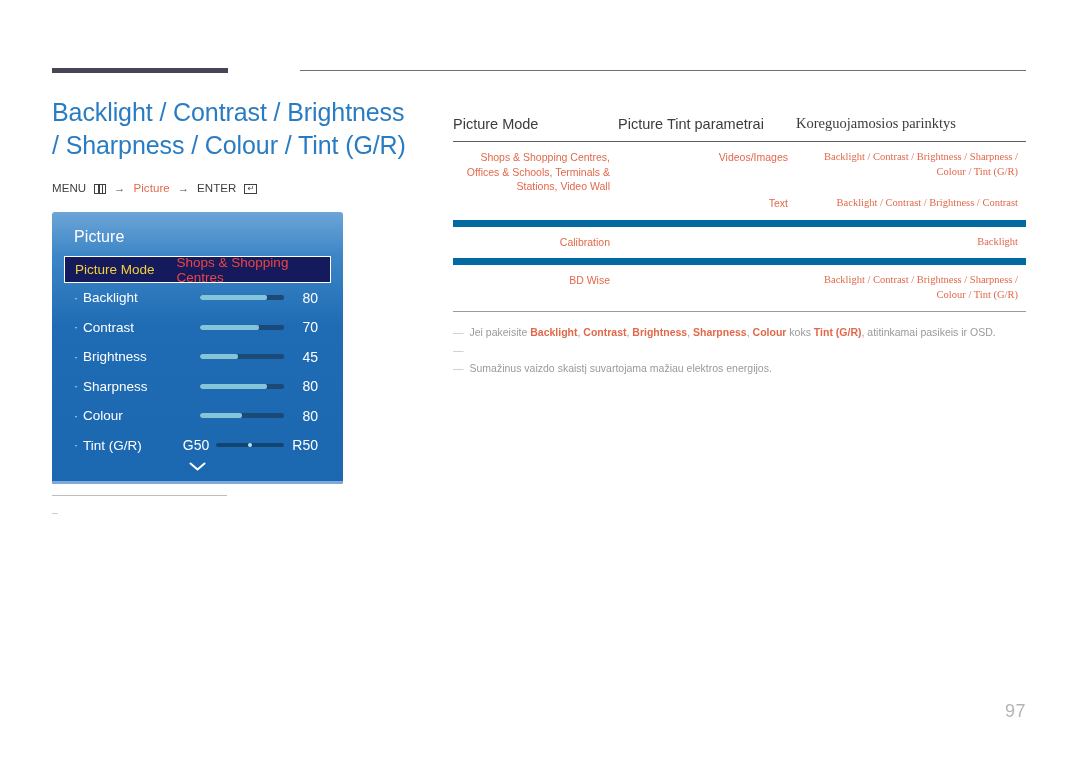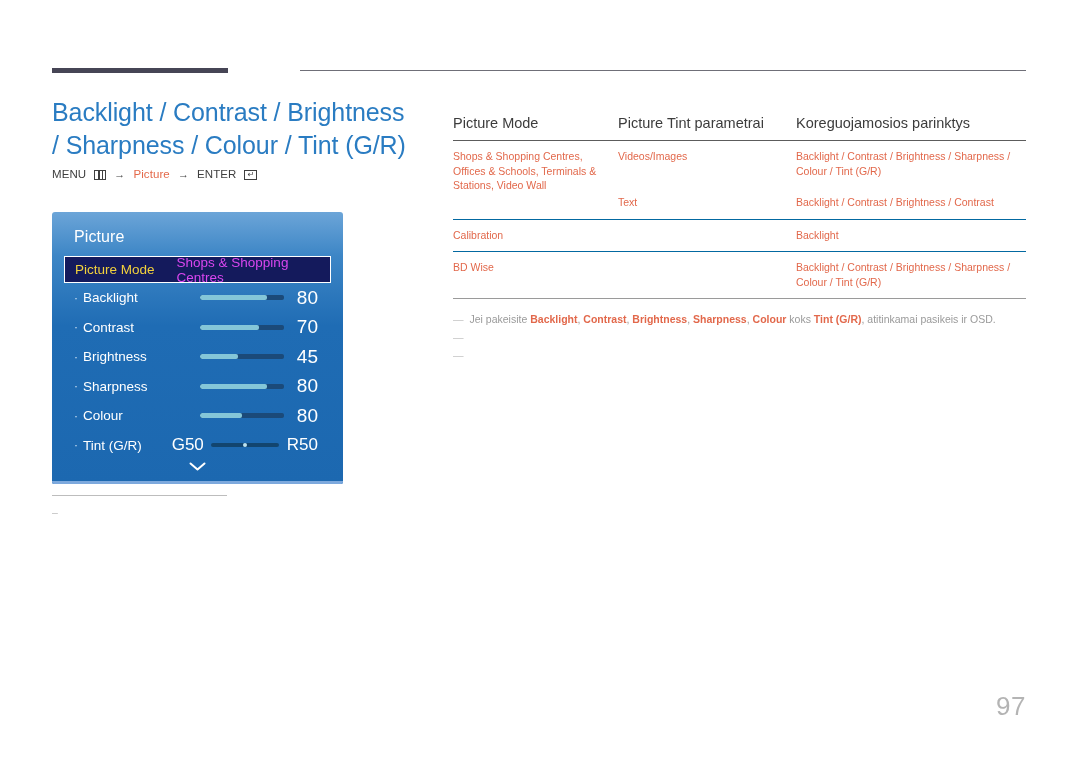--- a/index.html
+++ b/index.html
@@ -49,21 +49,21 @@
   #page-title {
     font-size: 25px;
     line-height: 33px;
     color: #2a7cc2;
     font-weight: normal;
     letter-spacing: -0.1px;
     margin: 0;
     white-space: pre-line;
   }
   #menu-path {
-    margin-top: 6px;
+    margin-top: 20px;
     font-size: 11.5px;
     color: #3f3f3f;
     letter-spacing: 0.1px;
     display: flex;
     align-items: center;
     gap: 8px;
     white-space: nowrap;
   }
   #menu-path .mp-orange { color: #e4694a; }
   #menu-path .glyph {
@@ -151,21 +151,21 @@
     margin: 0 12px;
     padding: 0 10px 0 10px;
     box-sizing: border-box;
   }
   .osd-row.selected .osd-label {
     color: #f2d13c;
     font-size: 13.5px;
     flex: none;
   }
   .osd-row.selected .osd-value-text {
-    color: #d946ef;
+    color: #ef4444;
     font-size: 13.5px;
     margin-left: 22px;
   }
   .osd-bullet {
     width: 9px;
     color: #cfe2f5;
     font-size: 12px;
     line-height: 1;
     flex: none;
   }
@@ -191,28 +191,28 @@
   }
   .slider-fill {
     position: absolute;
     left: 0; top: 0; bottom: 0;
     background: #84c6d8;
     border-radius: 2px;
   }
   .osd-num {
     width: 26px;
     text-align: right;
-    font-size: 19px;
+    font-size: 14px;
     color: #ffffff;
     flex: none;
     margin-left: 8px;
   }
   
   .tint-left, .tint-right {
-    font-size: 17px;
+    font-size: 14px;
     color: #ffffff;
     flex: none;
   }
   .tint-left { margin-right: 7px; }
   .tint-right { margin-left: 8px; }
   .tint-track {
     position: relative;
     width: 68px;
     height: 4px;
     background: #12456f;
@@ -291,27 +291,28 @@
     padding: 0 0 9px 0;
     vertical-align: bottom;
   }
   #opt-table thead tr { border-bottom: 1.6px solid #5c5c5c; }
   #opt-table td {
     vertical-align: top;
     font-size: 10.5px;
     line-height: 14.5px;
     color: #e2684b;
     padding: 8px 8px 9px 0;
-  }
-  #opt-table tbody tr { border-bottom: 1px solid #0369a1; }
+    text-align: right;
+  }
+  #opt-table tbody tr { border-bottom: 7px solid #0369a1; }
   #opt-table tbody tr.no-rule { border-bottom: none; }
   #opt-table tbody tr:last-child { border-bottom: 1.6px solid #9a9a9a; }
   .col-mode { width: 165px; }
   .col-param { width: 178px; }
-  .col-adj { width: 230px; }
+  .col-adj { width: 230px; font-family: Liberation Serif, serif; }
 
   
   #right-notes {
     margin-top: 11px;
   }
   #right-notes .rn-line {
     display: flex;
     gap: 6px;
     font-size: 10.5px;
     line-height: 18px;
@@ -322,21 +323,21 @@
     flex: none;
     font-size: 10.5px;
   }
   .hl { color: #e2684b; font-weight: bold; }
 
   
   #page-number {
     position: absolute;
     right: 54px;
     bottom: 41px;
-    font-size: 26px;
+    font-size: 18px;
     color: #b4b4b4;
     letter-spacing: 0.5px;
     margin-left: 28px;
   }
 </style>
 </head>
 <body>
 
 <div id="top-rules">
   <div class="rule-thick"></div>
@@ -485,17 +486,18 @@
   <div id="right-notes">
     <div class="rn-line">
       <span class="rn-dash">—</span>
       <span id="rn-rich"><span>Jei pakeisite </span><span class="hl">Backlight</span><span>, </span><span class="hl">Contrast</span><span>, </span><span class="hl">Brightness</span><span>, </span><span class="hl">Sharpness</span><span>, </span><span class="hl">Colour</span><span> koks </span><span class="hl">Tint (G/R)</span><span>, atitinkamai pasikeis ir OSD.</span></span>
     </div>
     <div class="rn-line">
       <span class="rn-dash">—</span>
     </div>
     <div class="rn-line">
       <span class="rn-dash">—</span>
+      <span>Sumažinus vaizdo skaistį suvartojama mažiau elektros energijos.</span>
     </div>
   </div>
 </div>
 
 <div id="page-number">97</div>
 
 </body></html>

